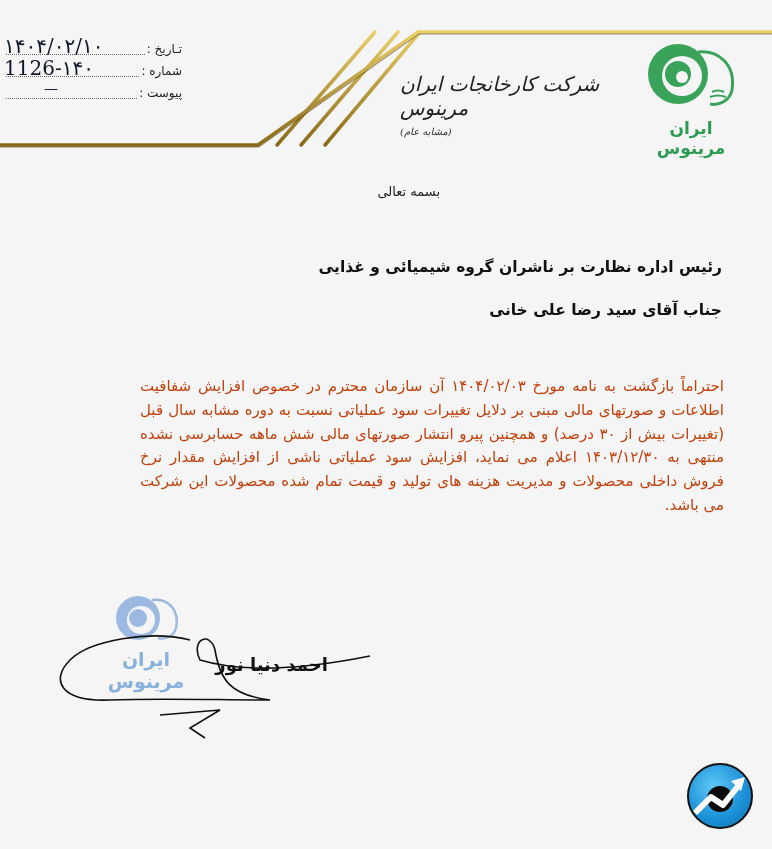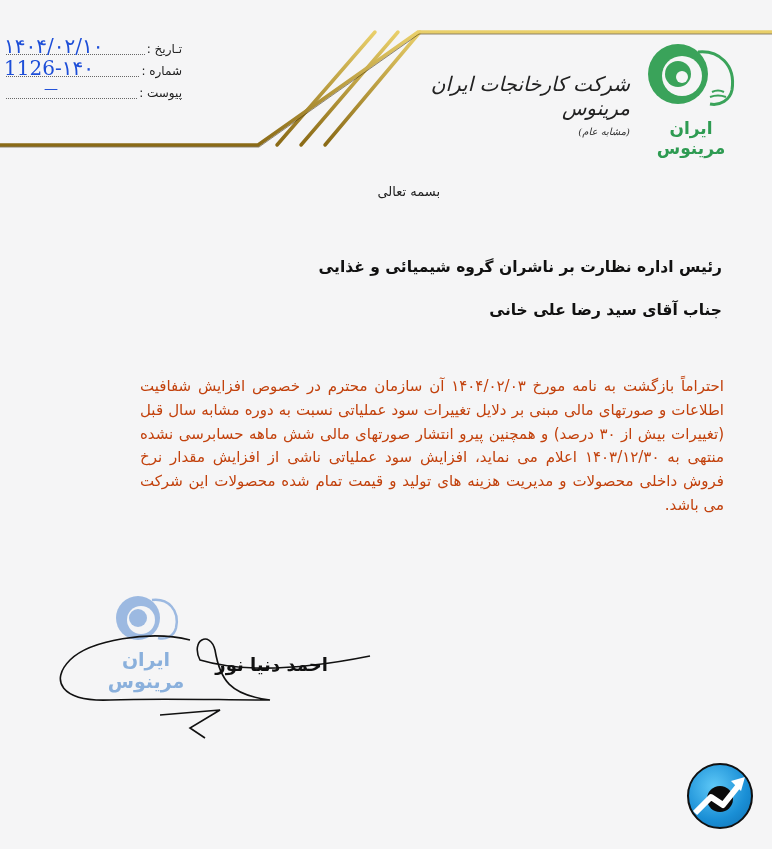--- a/index.html
+++ b/index.html
@@ -4,22 +4,22 @@
 <style>
   html,body{margin:0;padding:0;}
   body{width:772px;height:849px;background:#f4f4f5;position:relative;overflow:hidden;font-family:"DejaVu Sans",sans-serif;color:#1a1a1a;}
   .page{position:absolute;left:0;top:0;width:772px;height:849px;background:#f5f5f6;}
   
   svg.frame{position:absolute;left:0;top:0;}
   .meta{position:absolute;left:4px;top:38px;width:178px;direction:rtl;font-size:12px;}
   .meta .row{height:22px;display:flex;align-items:center;position:relative;}
   .meta .lbl{white-space:nowrap;color:#222;font-size:12px;}
   .meta .dots{flex:1;border-bottom:1px dotted #666;margin:0 2px;height:10px;}
-  .meta .hand{position:absolute;left:0;top:-4px;font-family:"DejaVu Serif",serif;font-size:20px;color:#1d4ed8;letter-spacing:1px;direction:ltr;}
-  .company{position:absolute;left:400px;top:72px;width:230px;text-align:right;direction:rtl;}
+  .meta .hand{position:absolute;left:0;top:-4px;font-family:"DejaVu Serif",serif;font-size:20px;color:#0f172a;letter-spacing:1px;direction:ltr;}
+  .company{position:absolute;left:400px;top:72px;width:230px;text-align:left;direction:rtl;}
   .company .name{font-family:"DejaVu Serif",serif;font-style:italic;font-size:20px;color:#222;}
   .company .sub{font-family:"DejaVu Serif",serif;font-style:italic;font-size:10px;color:#333;margin-top:6px;}
   .logo{position:absolute;left:640px;top:42px;width:100px;height:100px;}
   .logo-text{position:absolute;left:641px;top:118px;width:100px;text-align:center;font-weight:bold;font-size:17px;color:#2e9b52;direction:rtl;}
   .bismillah{position:absolute;left:300px;top:184px;width:140px;text-align:right;direction:rtl;font-size:13px;color:#222;}
   .recipient{position:absolute;right:50px;direction:rtl;font-weight:bold;font-size:15.5px;color:#111;white-space:nowrap;}
   .body-text{position:absolute;left:140px;top:375px;width:584px;direction:rtl;text-align:justify;text-align-last:right;font-size:15px;line-height:23.8px;color:#c2410c;}
   .stamp-logo{position:absolute;left:96px;top:592px;width:100px;height:80px;opacity:.75;}
   .stamp-text{position:absolute;left:96px;top:648px;width:100px;text-align:center;font-weight:bold;font-size:19px;color:#8ab0dc;direction:rtl;}
   .signer{position:absolute;direction:rtl;font-weight:bold;font-size:18px;color:#111;white-space:nowrap;}

